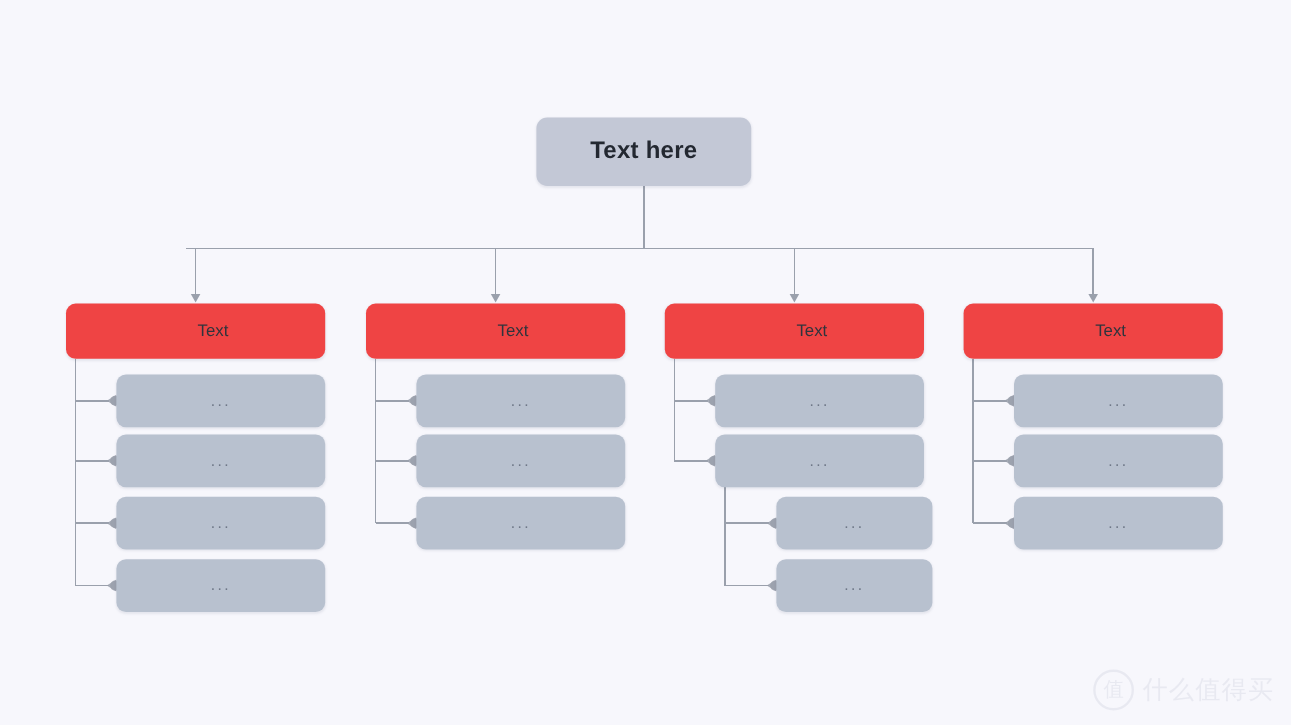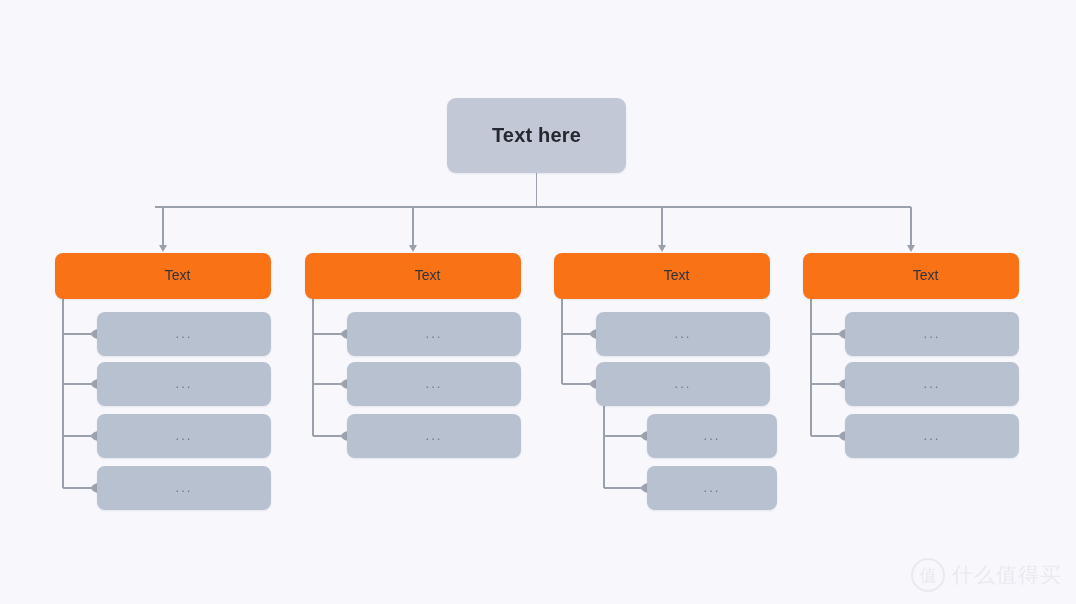--- a/index.html
+++ b/index.html
@@ -43,21 +43,21 @@
   }
   .node.root {
     background: #c3c8d6;
     border-radius: 9px;
     font-size: 20px;
     font-weight: bold;
     letter-spacing: 0.2px;
     color: #232831;
   }
   .node.lvl2 {
-    background: #f97316;
+    background: #ef4444;
     font-size: 14px;
     font-weight: normal;
     color: #2f343d;
     padding-left: 29px;
   }
   .node.lvl3, .node.lvl4 {
     background: #b8c1cf;
     font-size: 13px;
     color: #6e7787;
     letter-spacing: 2px;
@@ -155,21 +155,21 @@
       <circle cx="844" cy="334" r="4.2" fill="#9aa0ac" opacity="0.85"></circle>
       <line x1="811" y1="384" x2="839" y2="384" stroke="#9aa0ac" stroke-width="1.4" shape-rendering="crispEdges"></line>
       <polygon points="845,379 845,389 837,384" fill="#9aa0ac" opacity="0.85"></polygon>
       <circle cx="844" cy="384" r="4.2" fill="#9aa0ac" opacity="0.85"></circle>
       <line x1="811" y1="436" x2="839" y2="436" stroke="#9aa0ac" stroke-width="1.4" shape-rendering="crispEdges"></line>
       <polygon points="845,431 845,441 837,436" fill="#9aa0ac" opacity="0.85"></polygon>
       <circle cx="844" cy="436" r="4.2" fill="#9aa0ac" opacity="0.85"></circle>
       <line x1="811" y1="299" x2="811" y2="436" stroke="#9aa0ac" stroke-width="1.4" shape-rendering="crispEdges"></line>
     </svg>
   <div id="nodes">
-      <div class="node root" style="left: 447px; top: 98px; width: 179px; height: 75px;">
+      <div class="node root" style="left: 447px; top: 98px; width: 179px; height: 57px;">
         <span class="ellipsis-label">Text here</span>
       </div>
       <div class="node lvl2" style="left: 55px; top: 253px; width: 216px; height: 46px;">
         <span class="ellipsis-label">Text</span>
       </div>
       <div class="node lvl3" style="left: 97px; top: 312px; width: 174px; height: 44px;">
         <span class="ellipsis-label">...</span>
       </div>
       <div class="node lvl3" style="left: 97px; top: 362px; width: 174px; height: 44px;">
         <span class="ellipsis-label">...</span>

